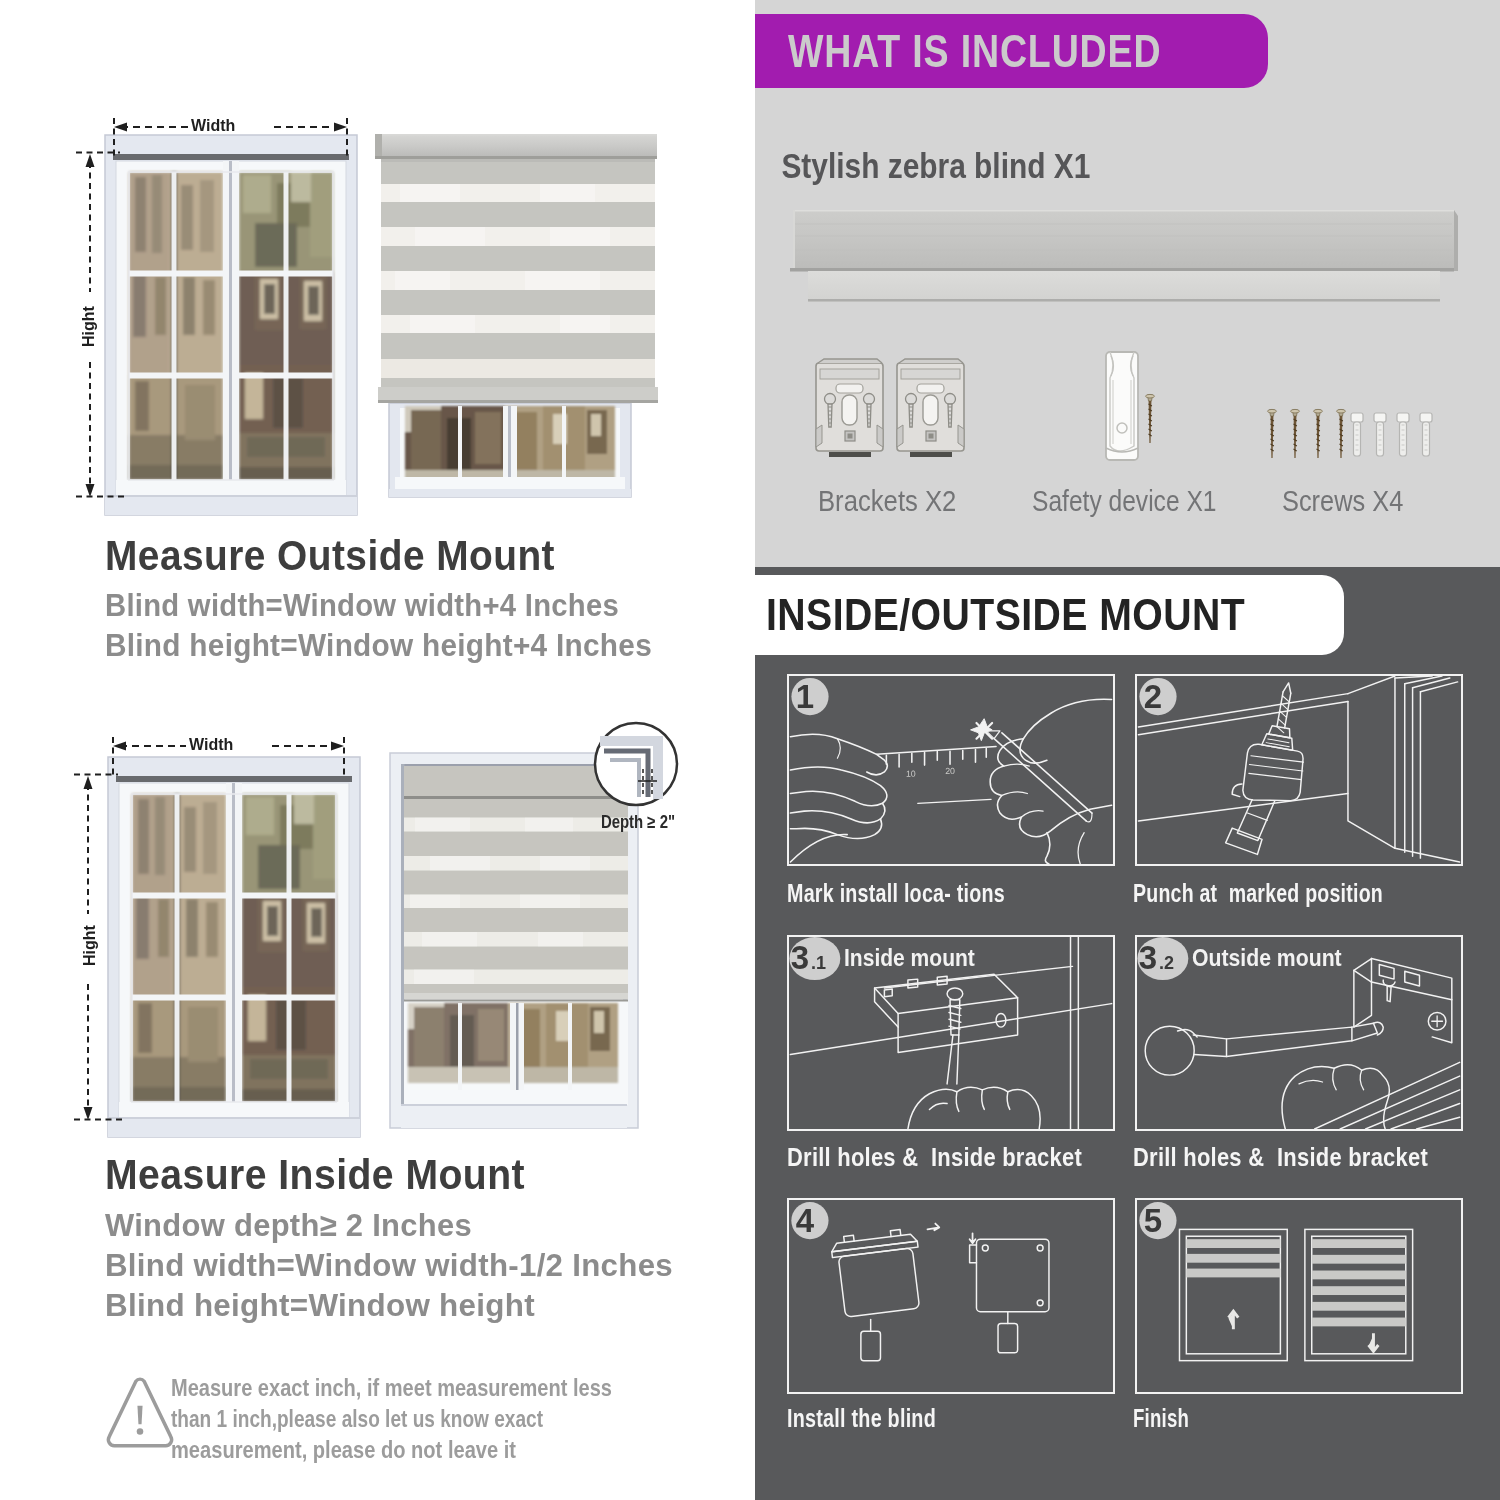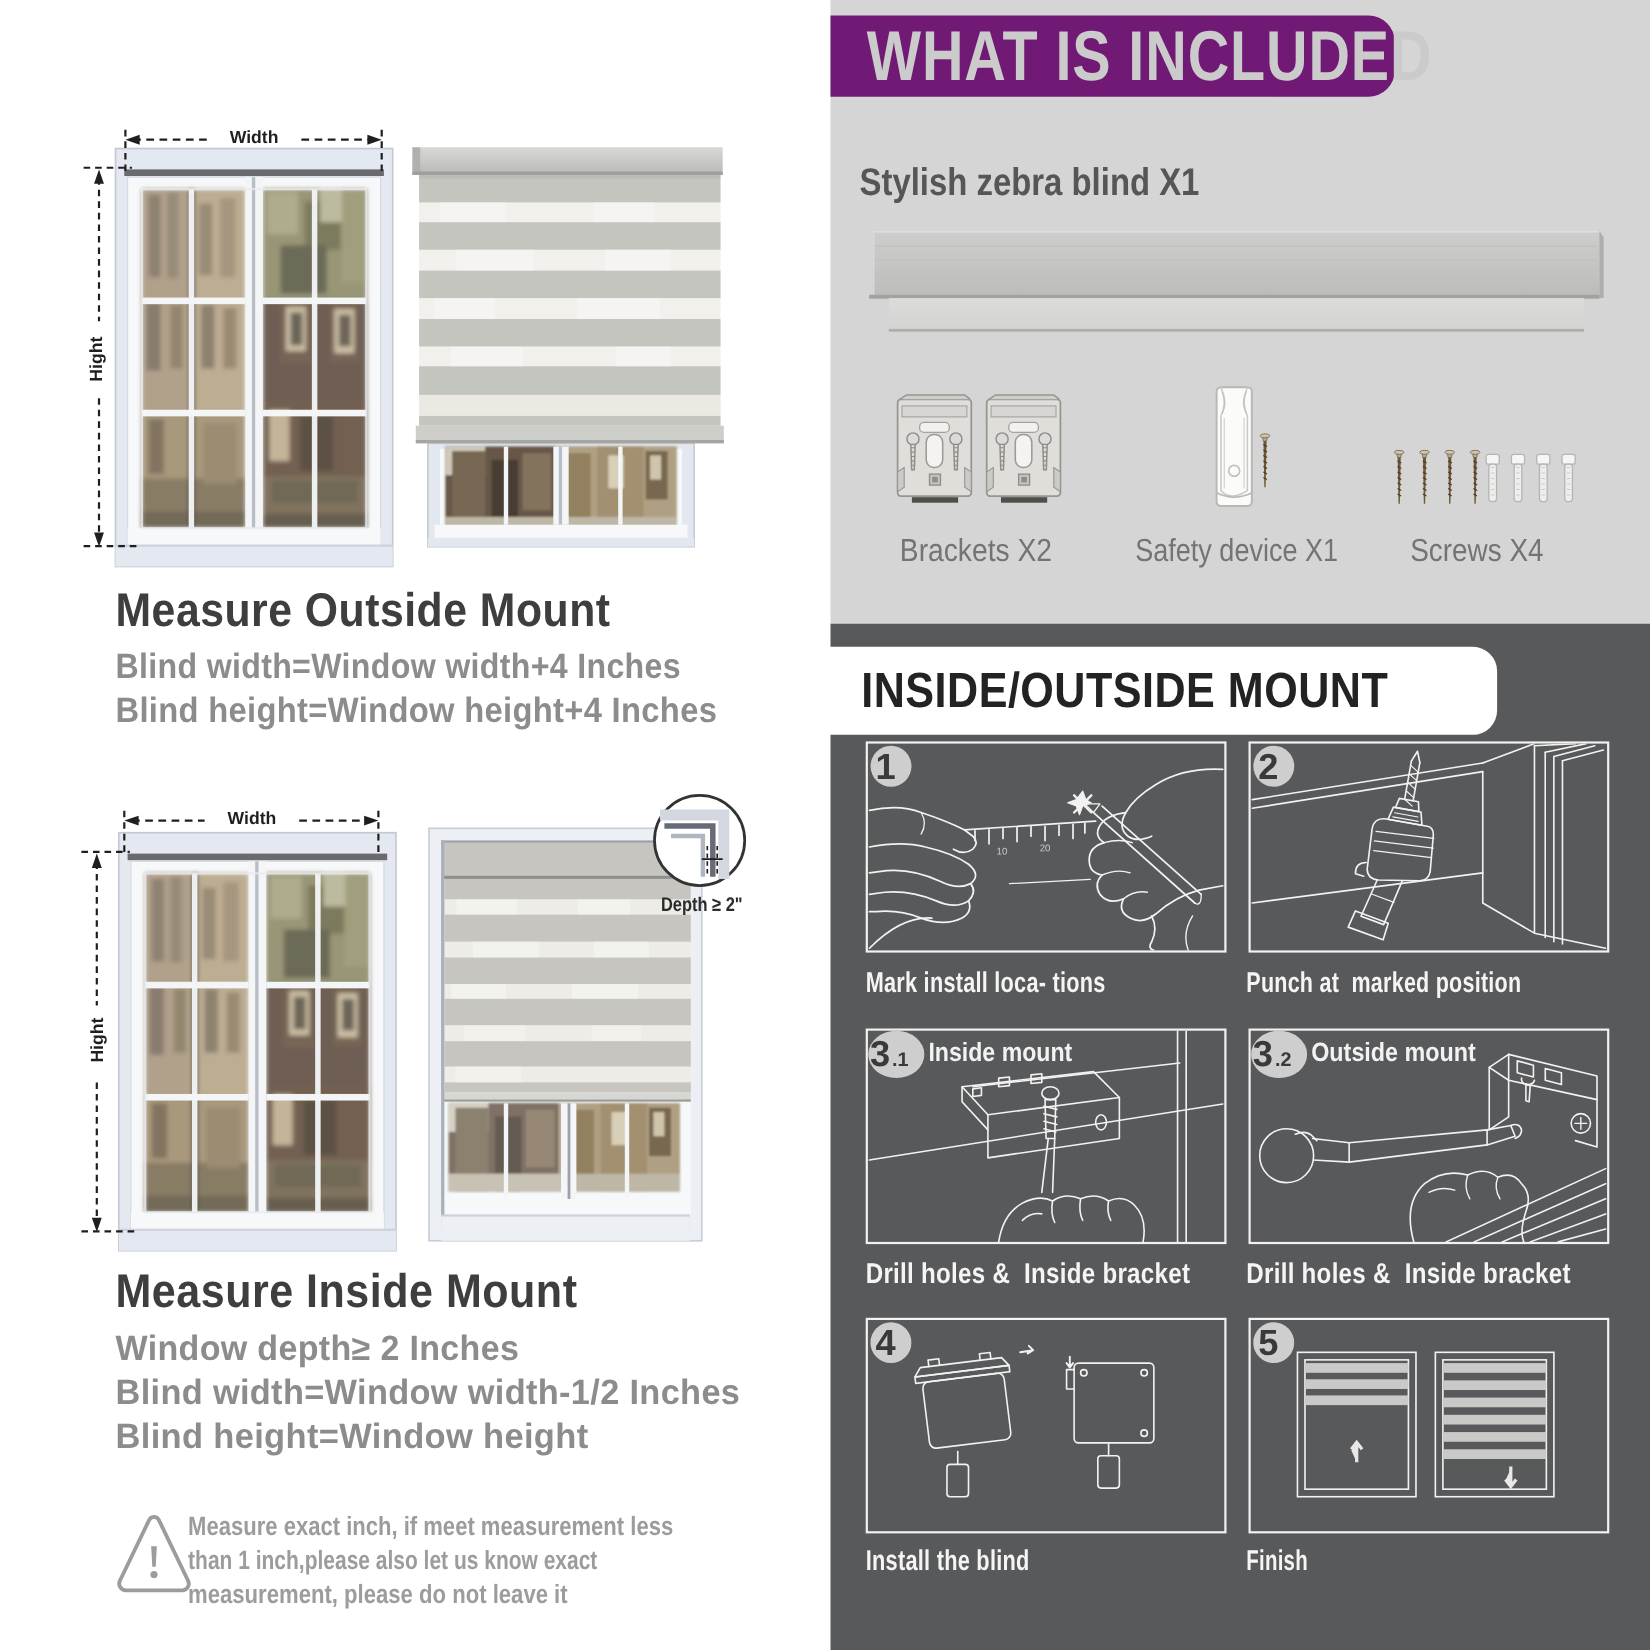--- a/index.html
+++ b/index.html
@@ -8,33 +8,33 @@
   .abs{position:absolute;}
   
   .hdr-left{left:0;top:12px;width:516px;height:77px;background:#b2b2b2;
     border-radius:0 26px 26px 0;color:#fdfdfd;font-weight:bold;font-size:46px;
     line-height:77px;padding-left:35px;box-sizing:border-box;letter-spacing:1px;}
   .h2{font-weight:bold;font-size:43px;color:#3e3e3e;letter-spacing:0.5px;}
   .sub{font-weight:bold;font-size:32px;color:#8c8c8c;line-height:40px;letter-spacing:0.3px;}
   .note{font-weight:bold;font-size:24px;color:#9c9c9c;line-height:31px;}
   
   .rtop{left:755px;top:0;width:745px;height:567px;background:#d5d5d5;}
-  .rhdr{left:755px;top:14px;width:513px;height:74px;background:#701a75;
-    border-radius:0 24px 24px 0;color:#cbcbcb;font-weight:bold;font-size:64px;
+  .rhdr{left:755px;top:14px;width:513px;height:74px;background:#a21caf;
+    border-radius:0 24px 24px 0;color:#cbcbcb;font-weight:bold;font-size:46px;
     line-height:74px;padding-left:33px;box-sizing:border-box;letter-spacing:1px;}
   .stitle{left:755px;top:146px;width:745px;text-align:left;font-weight:bold;
     font-size:35px;color:#565658;}
   .ilabel{font-weight:normal;font-size:29px;color:#737476;}
   .rdark{left:755px;top:567px;width:745px;height:933px;background:#58595b;}
-  .rhdr2{left:752px;top:575px;width:609px;height:80px;background:#ffffff;
+  .rhdr2{left:735px;top:575px;width:609px;height:80px;background:#ffffff;
     border-radius:0 22px 22px 0;color:#232323;font-weight:bold;font-size:45px;
-    line-height:80px;padding-left:31px;box-sizing:border-box;letter-spacing:0.5px;margin-top:13px;}
+    line-height:80px;padding-left:31px;box-sizing:border-box;letter-spacing:0.5px;}
   .panel{border:2px solid #f2f2f2;box-sizing:border-box;background:#58595b;}
   .cap{font-weight:bold;font-size:26px;color:#f5f5f5;letter-spacing:0.3px;}
-  .wl{position:absolute;font-weight:bold;font-size:16px;color:#1f1f1f;text-align:center;line-height:16px;}
+  .wl{position:absolute;font-weight:bold;font-size:16px;color:#1f1f1f;line-height:16px;}
   .vl{position:absolute;font-weight:bold;font-size:16px;color:#1f1f1f;white-space:nowrap;transform:rotate(-90deg);line-height:16px;}
   .dp{position:absolute;font-weight:bold;font-size:18px;color:#2b2b2b;text-align:center;line-height:18px;transform:scaleX(0.83);transform-origin:50% 50%;}
   .pt{position:absolute;font-weight:bold;font-size:24px;color:#f2f2f2;white-space:nowrap;transform-origin:0 50%;line-height:24px;}
   .bn{position:absolute;font-weight:bold;font-size:33px;color:#3a3a3a;text-align:center;line-height:33px;}
   .bns{position:absolute;font-weight:bold;font-size:18px;color:#3a3a3a;line-height:18px;}
   svg text{text-rendering:geometricPrecision;fill-opacity:0.999;}
   .sx{display:inline-block;transform-origin:0 50%;white-space:nowrap;}
   .sxc{display:inline-block;transform-origin:50% 50%;white-space:nowrap;}
 </style>
 </head>

